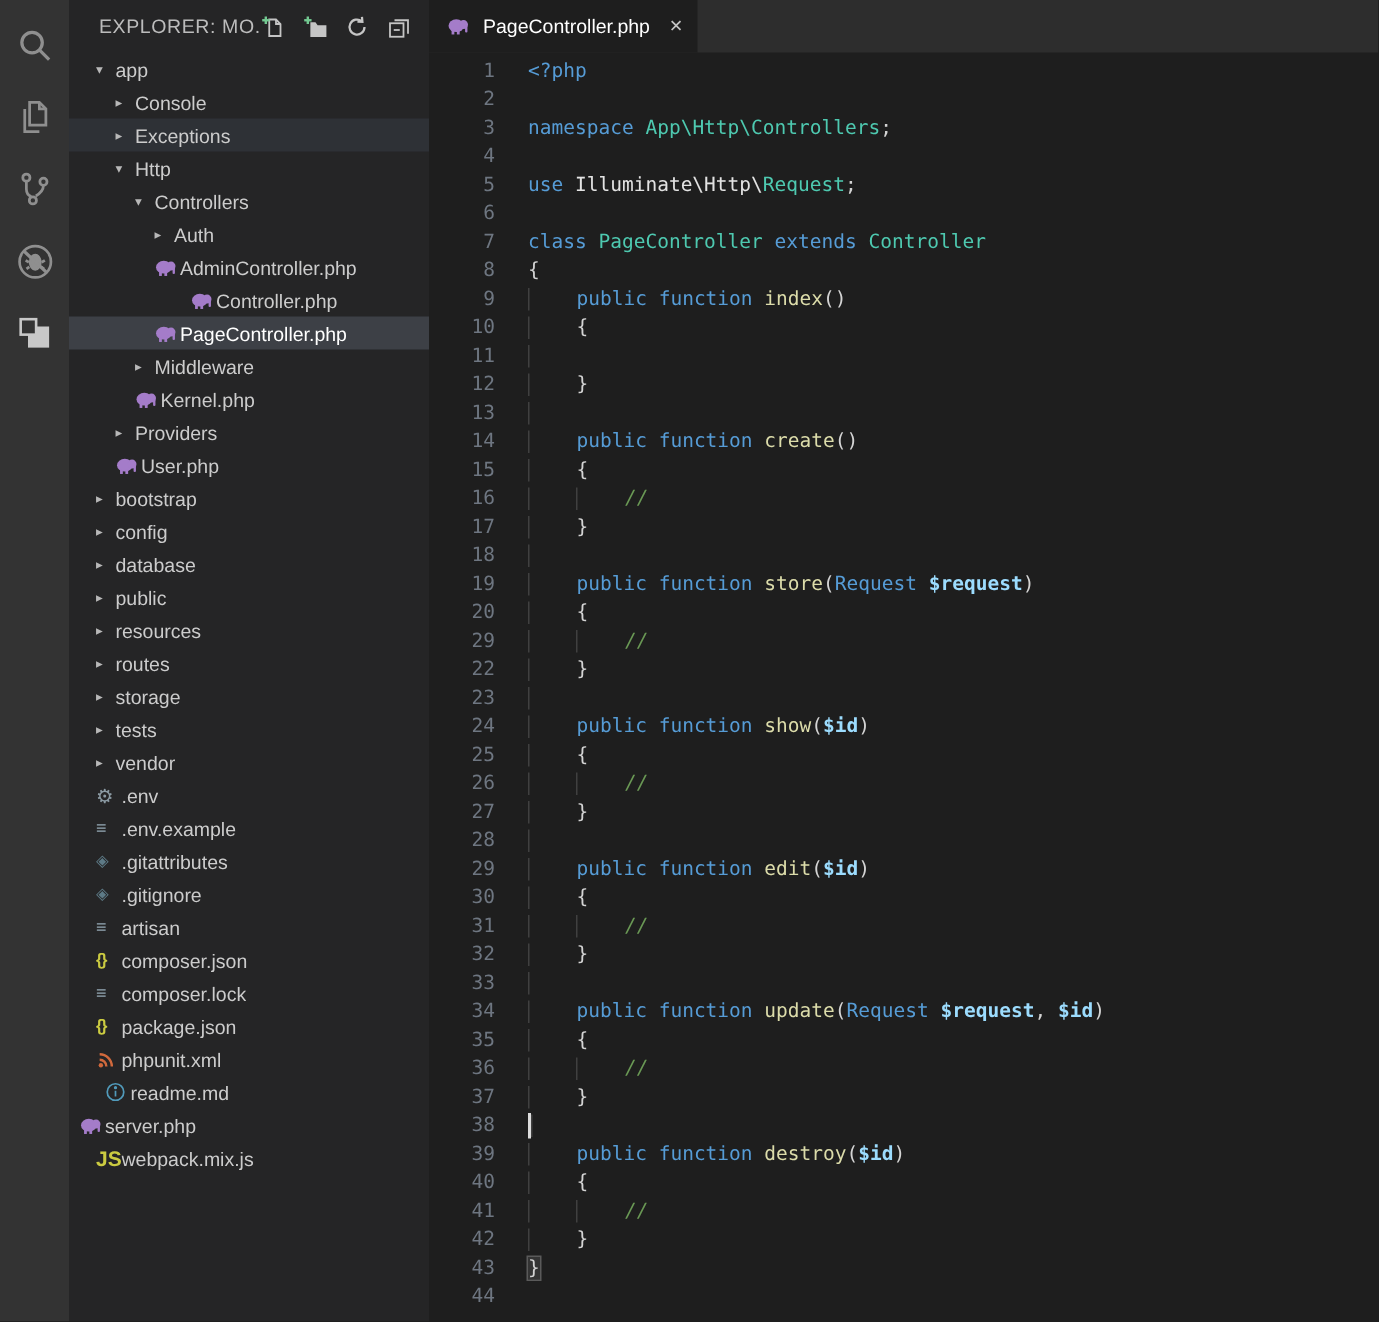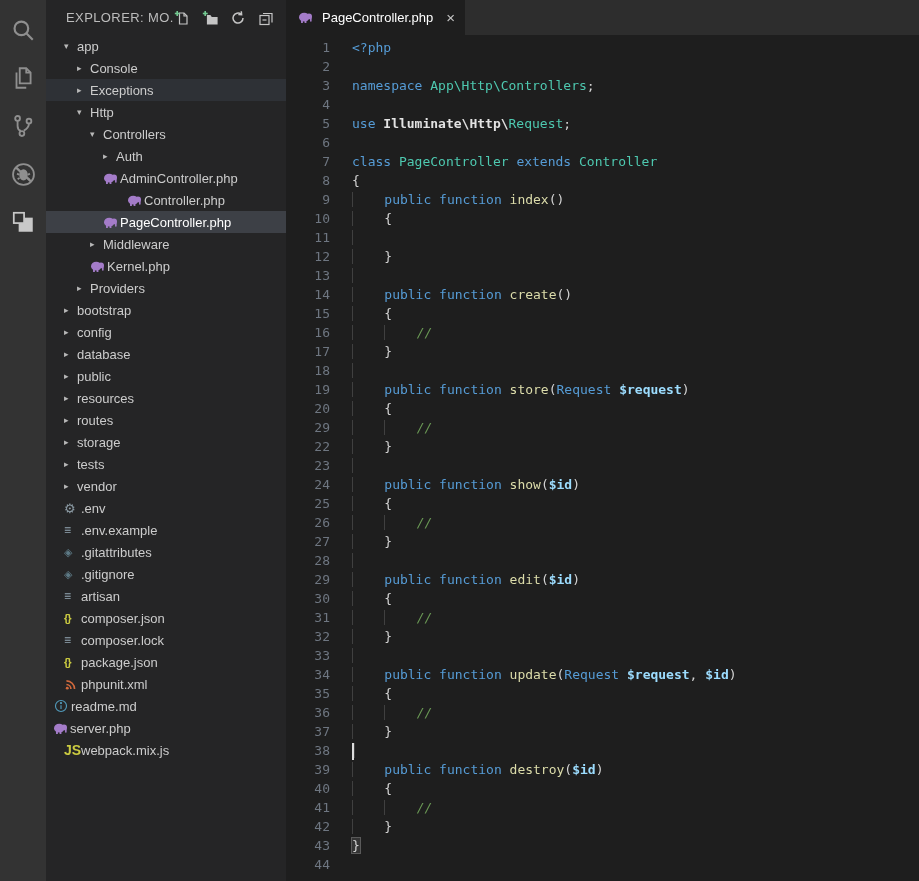--- a/index.html
+++ b/index.html
@@ -47,21 +47,21 @@
   .codewrap { flex:1; padding-top:3px; font-family:"DejaVu Sans Mono", monospace;
               font-size:13px; overflow:hidden; }
   .line { display:flex; height:19px; line-height:19px; white-space:pre; }
   .ln { width:44px; flex-shrink:0; text-align:right; color:#6e7681; user-select:none; }
   .lc { padding-left:22px; }
   .tk-k { color:#569cd6; }
   .tk-t { color:#4ec9b0; }
   .tk-f { color:#dcdcaa; }
   .tk-v { color:#9cdcfe; font-weight:bold; }
   .tk-p { color:#d4d4d4; }
-  .tk-n { color:#e3e3e3; font-weight:700; }
+  .tk-n { color:#e3e3e3; font-weight:400; }
   .tk-c { color:#6a9955; font-style:italic; }
   .tk-i { border-left:1px solid #404040; }
   .tk-cur { display:inline-block; width:0; border-left:2px solid #dcdcdc; height:17px;
             vertical-align:middle; }
   .tk-bh { color:#d4d4d4; background:rgba(110,110,110,0.28); outline:1px solid #5a5a5a; }
 </style>
 </head>
 <body>
 
 <div class="app">
@@ -220,20 +220,32 @@
               <rect x="3.2" y="9.5" width="2" height="3.4"></rect>
               <rect x="7" y="9.5" width="2" height="3.4"></rect>
             </svg>
           </span>
           <span class="rlabel">Kernel.php</span>
         </div>
         <div class="row" style="padding-left: 31px;">
           <span class="twisty">▸</span>
           <span class="rlabel">Providers</span>
         </div>
+        <div class="row" style="padding-left: 31px;">
+          <span class="ficon ic-php">
+            <svg xmlns="http://www.w3.org/2000/svg" width="15" height="13" viewBox="0 0 16 14" fill="#a47cc9">
+              <ellipse cx="6.6" cy="6.6" rx="5.6" ry="4.6"></ellipse>
+              <circle cx="11.8" cy="5.8" r="3.2"></circle>
+              <rect x="12.9" y="6.5" width="1.7" height="5" rx="0.8"></rect>
+              <rect x="3.2" y="9.5" width="2" height="3.4"></rect>
+              <rect x="7" y="9.5" width="2" height="3.4"></rect>
+            </svg>
+          </span>
+          <span class="rlabel">User.php</span>
+        </div>
         <div class="row" style="padding-left: 18px;">
           <span class="twisty">▸</span>
           <span class="rlabel">bootstrap</span>
         </div>
         <div class="row" style="padding-left: 18px;">
           <span class="twisty">▸</span>
           <span class="rlabel">config</span>
         </div>
         <div class="row" style="padding-left: 18px;">
           <span class="twisty">▸</span>
@@ -298,21 +310,21 @@
         <div class="row" style="padding-left: 18px;">
           <span class="ficon ic-xml">
             <svg xmlns="http://www.w3.org/2000/svg" width="13" height="13" viewBox="0 0 16 16" fill="none">
               <circle cx="4" cy="12.5" r="1.8" fill="#d1693c"></circle>
               <path d="M3 8 A 5.5 5.5 0 0 1 8.5 13.5" stroke="#d1693c" stroke-width="2"></path>
               <path d="M3 3.5 A 10 10 0 0 1 13 13.5" stroke="#d1693c" stroke-width="2"></path>
             </svg>
           </span>
           <span class="rlabel">phpunit.xml</span>
         </div>
-        <div class="row" style="padding-left: 8px;">
+        <div class="row" style="padding-left: 24px;">
           <span class="ficon ic-info">
             <svg xmlns="http://www.w3.org/2000/svg" width="14" height="14" viewBox="0 0 16 16" fill="none" stroke="#519aba" stroke-width="1.3">
               <circle cx="8" cy="8" r="6.3"></circle>
               <line x1="8" y1="7" x2="8" y2="11.5"></line>
               <circle cx="8" cy="4.7" r="0.6" fill="#519aba"></circle>
             </svg>
           </span>
           <span class="rlabel">readme.md</span>
         </div>
         <div class="row" style="padding-left: 7px;">

